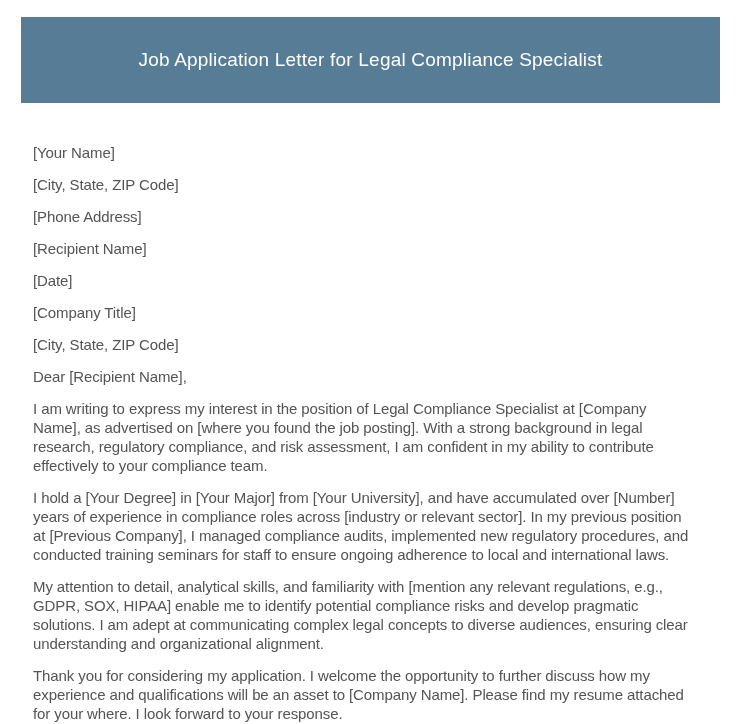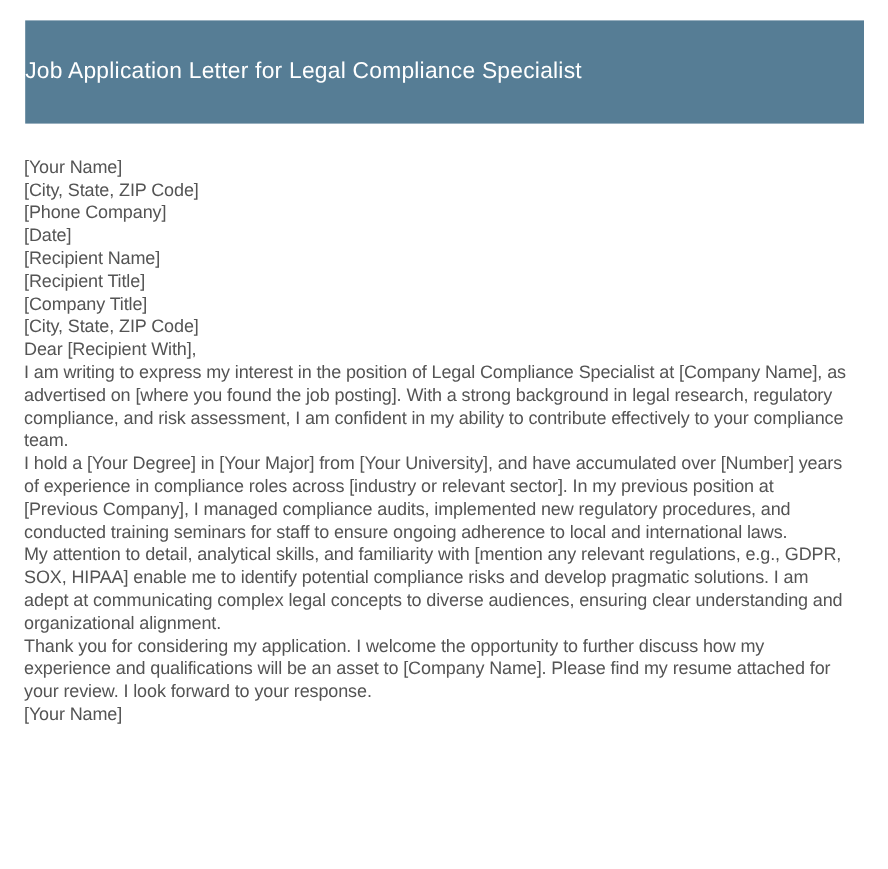--- a/index.html
+++ b/index.html
@@ -21,21 +21,21 @@
   }
   .title-band {
     position: absolute;
     left: 21px;
     top: 17px;
     right: 20px;
     height: 86px;
     background: #567d95;
     display: flex;
     align-items: center;
-    justify-content: flex-start;
+    justify-content: center;
   }
   .title-band h1 {
     margin: 0;
     color: #ffffff;
     font-size: 19px;
     font-weight: 500;
     letter-spacing: 0.2px;
     text-align: center;
   }
   .letter-body {
@@ -43,43 +43,42 @@
     left: 20px;
     top: 130px;
     width: 690px;
     color: #545454;
     font-size: 15px;
     line-height: 19px;
     letter-spacing: -0.1px;
   }
   .letter-body .line,
   .letter-body .para {
-    margin: 0;
+    margin: 13px;
     padding: 0;
   }
 </style>
 </head>
 <body>
 
 <div class="page">
 
   <div class="title-band">
     <h1>Job Application Letter for Legal Compliance Specialist</h1>
   </div>
 
   <div class="letter-body">
     <div class="line">[Your Name]</div>
     <div class="line">[City, State, ZIP Code]</div>
-    <div class="line">[Phone Company]</div>
+    <div class="line">[Phone Address]</div>
+    <div class="line">[Recipient Name]</div>
     <div class="line">[Date]</div>
-    <div class="line">[Recipient Name]</div>
-    <div class="line">[Recipient Title]</div>
     <div class="line">[Company Title]</div>
     <div class="line">[City, State, ZIP Code]</div>
-    <div class="line">Dear [Recipient With],</div>
+    <div class="line">Dear [Recipient Name],</div>
     <div class="para">I am writing to express my interest in the position of Legal Compliance Specialist at [Company Name], as advertised on [where you found the job posting]. With a strong background in legal research, regulatory compliance, and risk assessment, I am confident in my ability to contribute effectively to your compliance team.</div>
     <div class="para">I hold a [Your Degree] in [Your Major] from [Your University], and have accumulated over [Number] years of experience in compliance roles across [industry or relevant sector]. In my previous position at [Previous Company], I managed compliance audits, implemented new regulatory procedures, and conducted training seminars for staff to ensure ongoing adherence to local and international laws.</div>
     <div class="para">My attention to detail, analytical skills, and familiarity with [mention any relevant regulations, e.g., GDPR, SOX, HIPAA] enable me to identify potential compliance risks and develop pragmatic solutions. I am adept at communicating complex legal concepts to diverse audiences, ensuring clear understanding and organizational alignment.</div>
-    <div class="para">Thank you for considering my application. I welcome the opportunity to further discuss how my experience and qualifications will be an asset to [Company Name]. Please find my resume attached for your review. I look forward to your response.</div>
+    <div class="para">Thank you for considering my application. I welcome the opportunity to further discuss how my experience and qualifications will be an asset to [Company Name]. Please find my resume attached for your where. I look forward to your response.</div>
     <div class="line">[Your Name]</div>
   </div>
 
 </div>
 
 </body></html>

